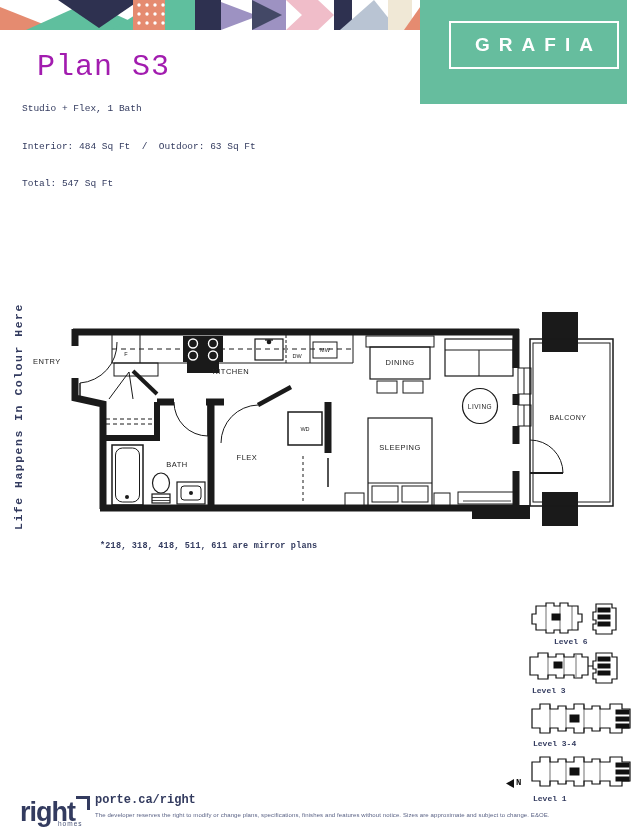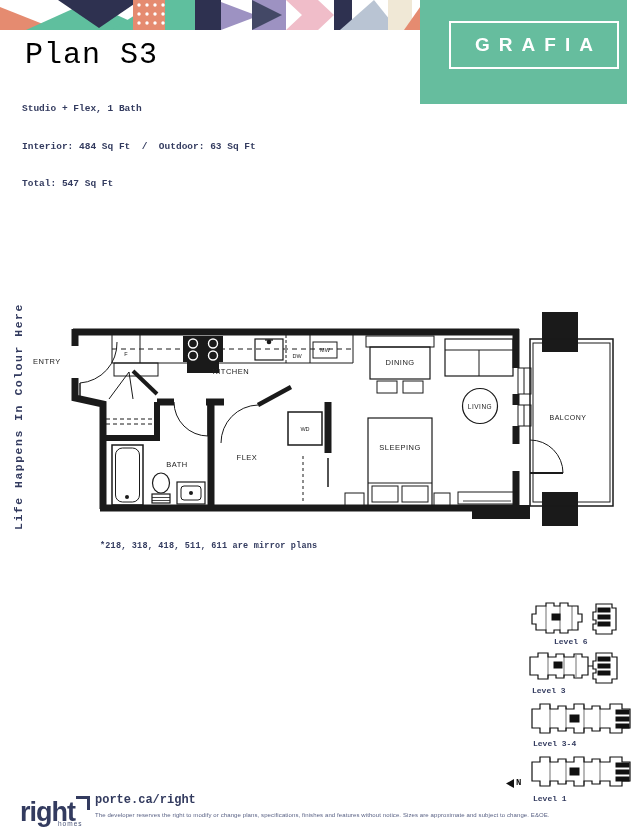--- a/index.html
+++ b/index.html
@@ -11,24 +11,24 @@
   .pattern-strip{left:0;top:0;width:639px;height:30px;}
 
   
   .grafia-box{left:420px;top:0;width:207px;height:104px;background:#66BD9E;}
   .grafia-inner{position:absolute;left:29px;top:21px;width:166px;height:44px;
       border:2.5px solid #ffffff;display:flex;align-items:center;justify-content:center;}
   .grafia-word{color:#ffffff;font-weight:bold;font-size:19px;letter-spacing:9px;
       padding-left:9px;font-family:"Liberation Sans",sans-serif;}
 
   
-  .plan-title{left:25px;top:38px;color:#000000;font-family:"Liberation Mono",monospace;
-      font-size:30px;letter-spacing:1px;font-weight:normal;margin:0;}
+  .plan-title{left:25px;top:38px;color:#a21caf;font-family:"Liberation Mono",monospace;
+      font-size:30px;letter-spacing:1px;font-weight:normal;margin:12px;}
   .subtitle{left:22px;top:78px;color:#333B5F;font-family:"Liberation Mono",monospace;
-      font-size:9.5px;font-weight:bold;line-height:12.5px;white-space:pre;}
+      font-size:9.5px;font-weight:normal;line-height:12.5px;white-space:pre;}
 
   
   .tagline{left:12px;top:530px;width:222px;height:20px;transform:rotate(-90deg);
       transform-origin:0 0;color:#333B5F;font-family:"Liberation Mono",monospace;
       font-weight:bold;font-size:11.5px;letter-spacing:1.5px;white-space:pre;}
 
   
   .floorplan{left:25px;top:308px;}
   .floorplan text{font-family:"Liberation Sans",sans-serif;fill:#222;font-size:7.5px;
       letter-spacing:0.5px;}

